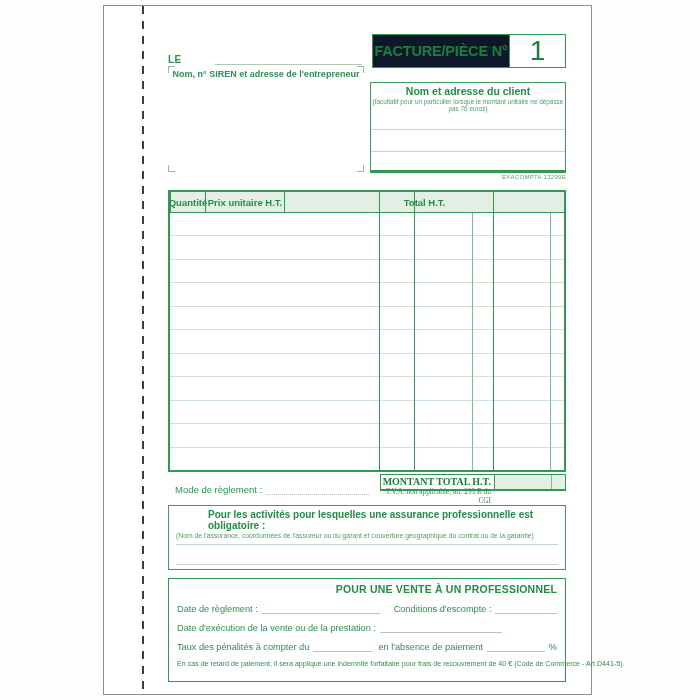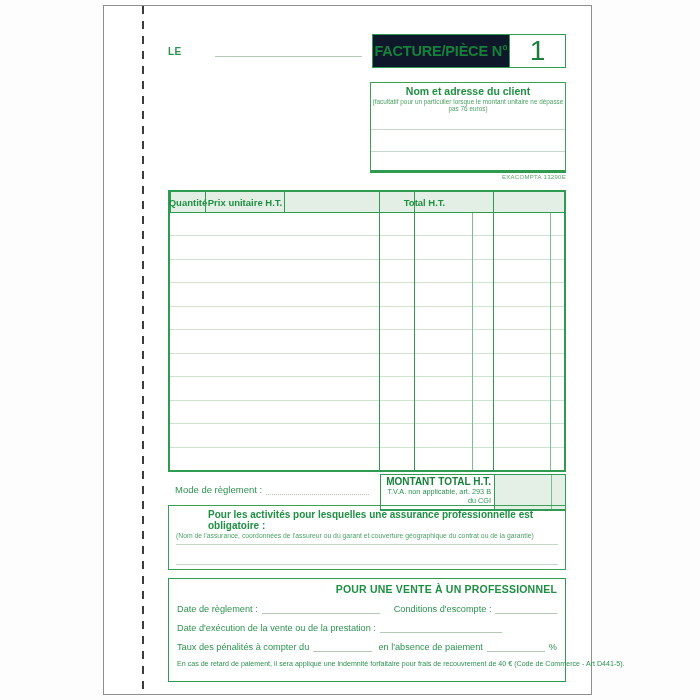--- a/index.html
+++ b/index.html
@@ -7,21 +7,21 @@
   .canvas { position:relative; width:700px; height:700px; background:#fdfdfd; overflow:hidden; }
 
   .page { position:absolute; left:103px; top:5px; width:489px; height:690px;
           background:#ffffff; border:1px solid #8e8e8e; }
 
   .perforation { position:absolute; left:38px; top:0; width:2px; height:100%;
      background:repeating-linear-gradient(to bottom,#3c3c3c 0 8px,transparent 8px 15px); }
   .wline { display:inline-block; border-bottom:1px solid #b4c8b6; height:11px; }
 
   
-  .le-row { position:absolute; left:64px; top:40px; width:194px; display:flex; align-items:center;gap:28px; }
+  .le-row { position:absolute; left:64px; top:48px; width:194px; display:flex; align-items:center;gap:28px; }
   .le-row .lbl { font-size:10px; font-weight:bold; color:#2e9150; letter-spacing:.5px; }
   .le-row .wline { flex:1; margin-left:5px; }
 
   
   .entc { position:absolute; left:64px; top:60px; width:196px; height:106px; }
   .entc .lab { display:block; text-align:center; margin-top:3px; font-size:9px; font-weight:bold; color:#2e9150; }
   .cm { position:absolute; width:7px; height:7px; border:0 solid #9db8a0; }
   .cm.tl { left:0; top:0; border-left-width:1px; border-top-width:1px; }
   .cm.tr { right:0; top:0; border-right-width:1px; border-top-width:1px; }
   .cm.bl { left:0; bottom:0; border-left-width:1px; border-bottom-width:1px; }
@@ -57,22 +57,22 @@
   .tbody { display:flex; flex-direction:column; height:257px; }
   .trow { flex:1; border-bottom:1px solid #cfe3d0; }
   .trow:last-child { border-bottom:none; }
   .vline { position:absolute; top:0; bottom:0; width:1px; background:#2f9b50; }
   .vline.sub { top:21px; background:#7bbf8e; }
 
   
   .mode-row { position:absolute; left:71px; top:478px; width:194px; display:flex; align-items:flex-end;
               font-size:9.5px; color:#2e9150; }
   .mode-row .wline { flex:1; margin-left:4px; border-bottom-style:dotted; }
-  .totalbox { position:absolute; left:276px; top:468px; width:186px; height:37px;
-              border:1px solid #2f9b50; border-bottom:2px solid #2f9b50; display:flex; background:#fff; }
+  .totalbox { position:absolute; left:276px; top:468px; width:186px; height:17px;
+              border:1px solid #2f9b50; border-bottom:2px solid #2f9b50; display:flex; background:#fff;font-family:Liberation Serif, serif; }
   .totalbox .labcell { flex:1; padding:1px 3px 0 0; text-align:right; }
   .totalbox .labcell .b { font-size:10px; font-weight:bold; color:#17813a; }
   .totalbox .labcell .n { font-size:7.3px; color:#2e9150; }
   .totalbox .amt { width:57px; background:#e4efe5; border-left:1px solid #2f9b50; }
   .totalbox .cts { width:14px; background:#e4efe5; border-left:1px solid #7bbf8e; }
 
   
   .assur { position:absolute; left:64px; top:499px; width:398px; height:65px;
            border:1px solid #3aa055; padding:3px 7px; }
   .assur .t { font-size:10px; font-weight:bold; color:#1f8f43;padding-left:32px; }
@@ -94,20 +94,27 @@
 <div class="canvas">
   <div class="page">
 
     <div class="perforation"></div>
 
     <div class="le-row">
       <span class="lbl">LE</span>
       <span class="wline"></span>
     </div>
 
+    <div class="entc">
+      <div class="cm tl"></div>
+      <div class="cm tr"></div>
+      <div class="cm bl"></div>
+      <div class="cm br"></div>
+      <span class="lab">Nom, n° SIREN et adresse de l'entrepreneur</span>
+    </div>
 
     <div class="facture">
       <div class="title">FACTURE/PIÈCE N°</div>
       <div class="num">1</div>
     </div>
 
     <div class="client">
       <div class="t">Nom et adresse du client</div>
       <div class="s">(facultatif pour un particulier lorsque le montant unitaire ne dépasse pas 76 euros)</div>
       <div class="ln" style="top:46px"></div>

